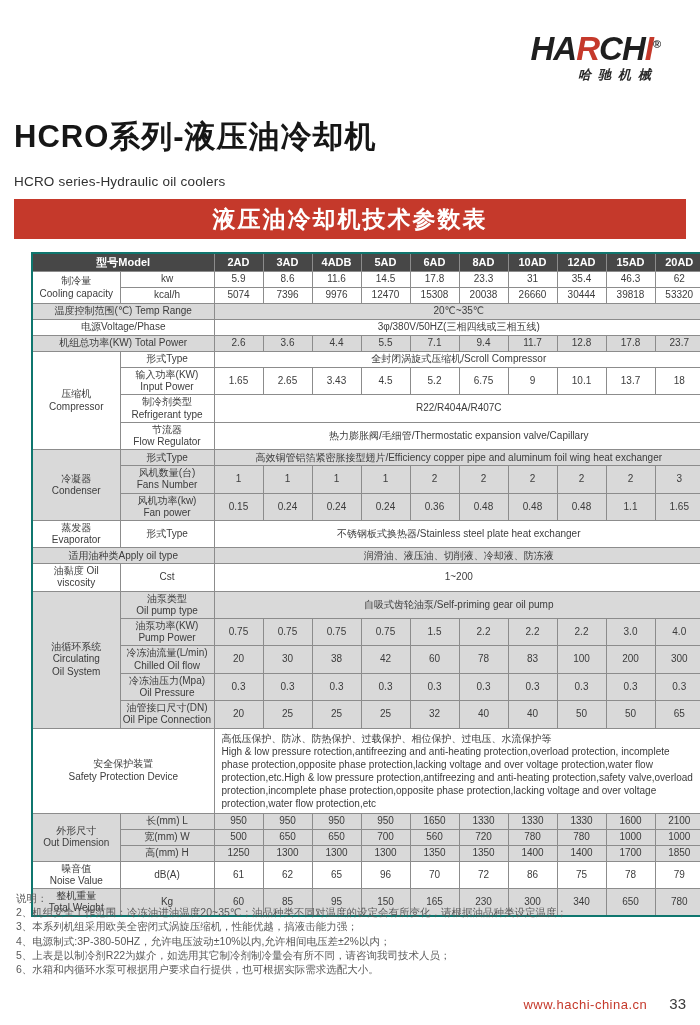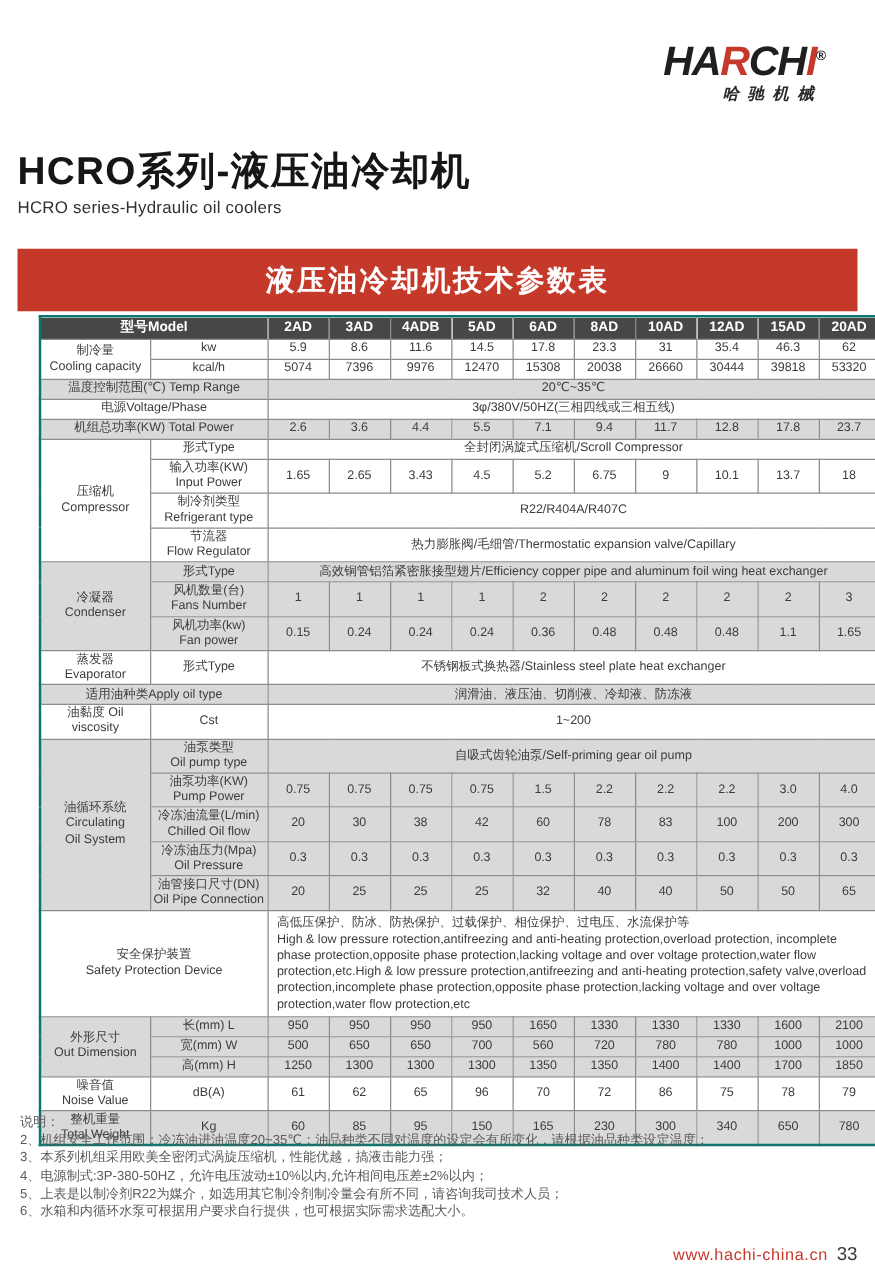--- a/index.html
+++ b/index.html
@@ -17,23 +17,23 @@
   
   .logo-wrap{position:absolute;top:32px;right:40px;text-align:right;line-height:1;}
   .logo-text{font-size:33px;font-weight:bold;font-style:italic;letter-spacing:-1px;white-space:nowrap;}
   .logo-text .seg-dark{color:#1f1f1f;}
   .logo-text .seg-red{color:var(--accent);}
   .logo-reg{font-size:11px;font-style:normal;vertical-align:super;color:#1f1f1f;font-weight:bold;}
   .logo-sub{margin-top:3px;font-size:13px;font-weight:bold;color:#2a2a2a;letter-spacing:7px;padding-right:2px;font-style:italic;}
   
   .title-block{position:absolute;top:116px;left:14px;}
   .title-zh{font-size:31px;font-weight:bold;color:#161616;letter-spacing:1px;margin:0;}
-  .title-en{font-size:13.5px;color:#303030;margin-top:0;letter-spacing:0.2px;}
+  .title-en{font-size:13.5px;color:#303030;margin-top:16px;letter-spacing:0.2px;}
   .banner{
-    position:absolute;top:199px;left:14px;width:672px;height:50px;background:var(--accent);
+    position:absolute;top:199px;left:14px;width:672px;height:40px;background:var(--accent);
     color:#fff;font-size:23px;font-weight:bold;display:flex;align-items:center;justify-content:center;
     letter-spacing:2px;
   }
   
   .spec-table{
     position:absolute;top:252px;left:31px;width:672px;border-collapse:collapse;table-layout:fixed;
     font-size:10px;color:var(--ink);border:2px solid #0f766e;
   }
   .spec-table td{
     border:1px solid var(--border);text-align:center;vertical-align:middle;
@@ -45,21 +45,21 @@
   .spec-table td.left{text-align:left;padding:3px 7px;line-height:1.3;}
   .c-lbl1{width:88px;}
   .c-lbl2{width:94px;}
   .c-data{width:49px;}
   
   .notes{position:absolute;top:891px;left:16px;width:670px;font-size:10.5px;color:#5a5a5a;line-height:14.2px;}
   .notes .note-line{white-space:nowrap;}
   
   .footer{position:absolute;top:995px;right:14px;display:flex;align-items:baseline;}
   .footer-url{color:var(--accent);font-size:13px;letter-spacing:0.5px;text-decoration:none;}
-  .footer-page{color:#3a3a3a;font-size:15px;margin-left:7px;}
+  .footer-page{color:#3a3a3a;font-size:15px;margin-left:22px;}
 </style>
 </head>
 <body>
 
 <div class="page">
 
   <div class="logo-wrap">
     <div class="logo-text"><span class="seg-dark">HA</span><span class="seg-red">R</span><span class="seg-dark">CH</span><span class="seg-red">I</span><span class="logo-reg">®</span></div>
     <div class="logo-sub">哈驰机械</div>
   </div>

